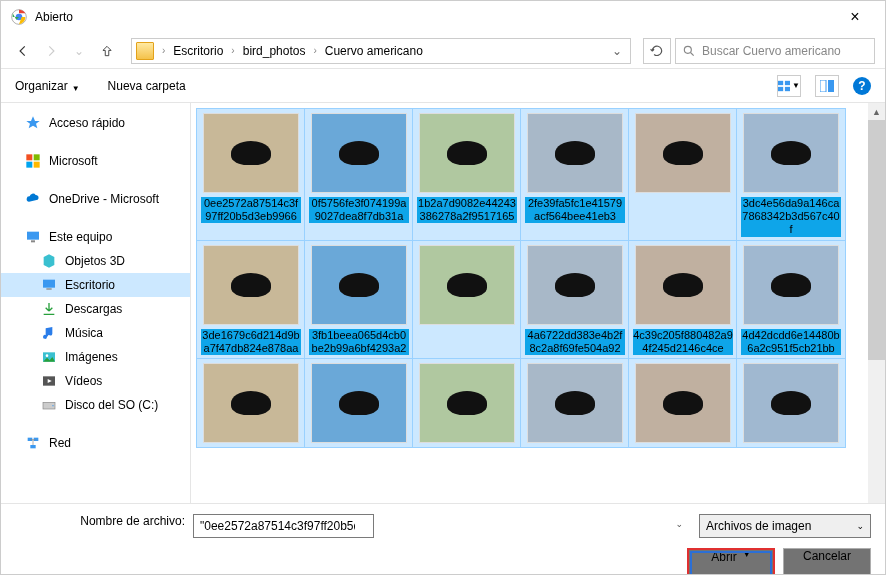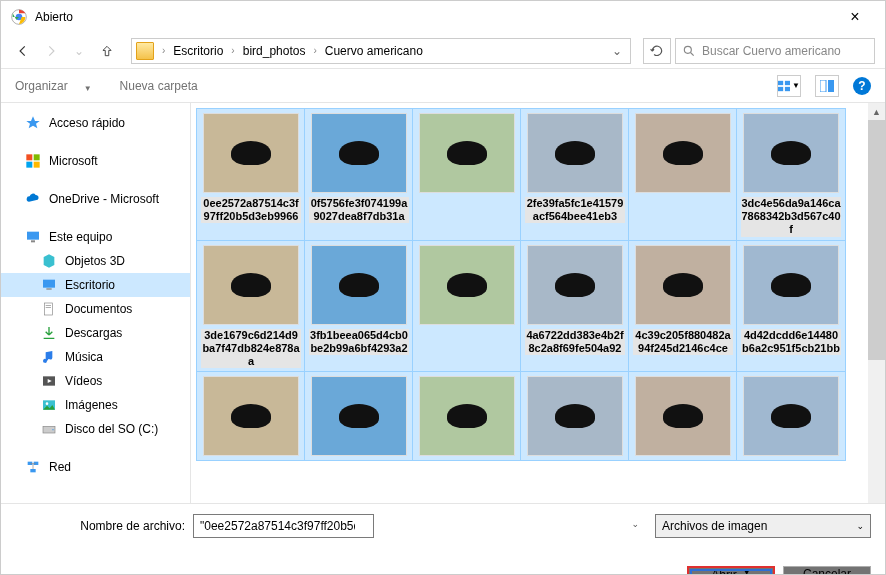--- a/index.html
+++ b/index.html
@@ -19,21 +19,21 @@
 .breadcrumb .folder-icon { width: 18px; height: 18px; margin-right: 4px; background: linear-gradient(#ffe9a2,#f4c24b); border: 1px solid #e3a21a; border-radius: 1px; }
 .breadcrumb span { padding: 0 4px; }
 .breadcrumb .sep { color: #888; font-size: 10px; }
 .bc-dd { margin-left: auto; color: #666; padding: 0 6px; }
 
 .refresh-box { width: 28px; height: 26px; border: 1px solid #ccc; display: flex; align-items: center; justify-content: center; color: #555; }
 .search-box { width: 200px; height: 26px; border: 1px solid #ccc; display: flex; align-items: center; padding: 0 6px; color: #888; }
 .search-box svg { width: 14px; height: 14px; margin-right: 6px; }
 
 .toolbar { height: 34px; display: flex; align-items: center; padding: 0 14px; border-bottom: 1px solid #e5e5e5; }
-.tb-link { color: #737373; cursor: pointer; margin-right: 28px; display: flex; align-items: flex-end; gap: 12px; }
+.tb-link { color: #000000; cursor: pointer; margin-right: 28px; display: flex; align-items: flex-end; }
 .tb-link .dd { font-size: 8px; margin-left: 4px; }
 .tb-right { margin-left: auto; display: flex; align-items: center; gap: 14px; }
 .tb-icon { width: 24px; height: 22px; display: flex; align-items: center; justify-content: center; border: 1px solid #ccc; cursor: pointer; }
 .help-icon { width: 18px; height: 18px; border-radius: 50%; background: #0078d7; color: #fff; display: flex; align-items: center; justify-content: center; font-weight: bold; }
 
 .main { display: flex; height: 400px; }
 .sidebar { width: 190px; border-right: 1px solid #e5e5e5; padding: 8px 0; overflow-y: auto; }
 .side-item { display: flex; align-items: center; padding: 4px 10px 4px 24px; cursor: pointer; height: 24px; }
 .side-item.selected { background: #cce8ff; }
 .side-item .sic { width: 16px; height: 16px; margin-right: 8px; flex-shrink: 0; }
@@ -45,29 +45,29 @@
 .scrollbar { position: absolute; right: 0; top: 0; width: 17px; height: 100%; background: #f0f0f0; }
 .scrollbar .thumb { width: 100%; height: 60%; background: #cdcdcd; }
 .scrollbar .arr { height: 17px; display: flex; align-items: center; justify-content: center; color: #666; font-size: 9px; }
 
 .grid { display: flex; flex-wrap: wrap; gap: 0; }
 .tile { width: 108px; display: flex; flex-direction: column; align-items: center; padding: 4px; cursor: pointer; }
 .tile.selected { background: #cce8ff; outline: 1px solid #99d1ff; }
 .thumb-img { width: 96px; height: 80px; background: linear-gradient(135deg,#b8c8d8,#8898a8); display: flex; align-items: center; justify-content: center; border: 1px solid #ddd; position: relative; overflow: hidden; }
 .thumb-img::after { content:""; position:absolute; width:40px; height:24px; background:#111; border-radius: 50% 50% 40% 40%; }
 .fname { text-align: center; font-size: 11px; line-height: 1.2; margin-top: 4px; word-break: break-all; max-height: 40px; overflow: hidden; }
-.tile.selected .fname { background: #e5e5e5; font-weight: bold; }
+.tile.selected .fname { background: #0ea5e9; }
 
 .footer { border-top: 1px solid #e5e5e5; padding: 10px 14px; }
-.frow { display: flex; align-items: center; margin-bottom: 28px; }
+.frow { display: flex; align-items: flex-start; margin-bottom: 10px; }
 .frow label { width: 170px; text-align: right; margin-right: 8px; }
 .fname-input { flex: 1; height: 24px; border: 1px solid #7a7a7a; padding: 0 18px 0 6px; background: #fff; position: relative; }
 .fname-wrap { flex: 1; position: relative; }
 .fname-wrap .dd { position: absolute; right: 6px; top: 5px; font-size: 9px; color: #555; pointer-events: none; }
-.filter-select { width: 216px; height: 24px; border: 1px solid #7a7a7a; margin-left: 10px; padding: 0 6px; display: flex; align-items: center; justify-content: space-between; background: #efefef; }
+.filter-select { width: 172px; height: 24px; border: 1px solid #7a7a7a; margin-left: 10px; padding: 0 6px; display: flex; align-items: center; justify-content: space-between; background: #efefef; }
 
 .btnrow { display: flex; justify-content: flex-end; gap: 8px; }
 .btn { width: 88px; height: 38px; border: 1px solid #adadad; background: #737373; display: flex; align-items: flex-start; justify-content: center; cursor: pointer; }
 .btn.primary { border: 2px solid #e03030; outline: 2px solid #2b6fd6; outline-offset: -5px; }
 .btn .dd { font-size: 8px; margin-left: 6px; }
 
 
 .icon-star { fill: #3a98f0; }
 </style>
 </head>
@@ -198,52 +198,44 @@
         </div>
       <div class="side-item side-sub selected">
           <svg class="sic" viewBox="0 0 24 24">
             <rect x="3" y="4" width="18" height="12" fill="#3a98f0"></rect>
             <rect x="8" y="17" width="8" height="2" fill="#888"></rect>
           </svg>
           <span>Escritorio</span>
         </div>
       <div class="side-item side-sub">
           <svg class="sic" viewBox="0 0 24 24">
-            <rect x="5" y="3" width="12" height="18" fill="#fff" stroke="#888"></rect>
-            <rect x="7" y="6" width="8" height="1" fill="#888"></rect>
-            <rect x="7" y="9" width="8" height="1" fill="#888"></rect>
-          </svg>
-          <span>Documentos</span>
-        </div>
-      <div class="side-item side-sub">
-          <svg class="sic" viewBox="0 0 24 24">
             <path d="M12 3v12m0 0l-5-5m5 5l5-5M4 20h16" stroke="#28a03c" stroke-width="2" fill="none"></path>
           </svg>
           <span>Descargas</span>
         </div>
       <div class="side-item side-sub">
           <svg class="sic" viewBox="0 0 24 24">
             <path d="M9 18a3 3 0 1 1-2-3V5l10-2v10a3 3 0 1 1-2-3" fill="#2b7de9"></path>
           </svg>
           <span>Música</span>
-        </div>
-      <div class="side-item side-sub">
-          <svg class="sic" viewBox="0 0 24 24">
-            <rect x="3" y="5" width="18" height="14" fill="#555"></rect>
-            <path d="M10 9l6 3-6 3z" fill="#fff"></path>
-          </svg>
-          <span>Vídeos</span>
         </div>
       <div class="side-item side-sub">
           <svg class="sic" viewBox="0 0 24 24">
             <rect x="3" y="5" width="18" height="14" fill="#3ac0d0"></rect>
             <circle cx="9" cy="10" r="2" fill="#fff"></circle>
             <path d="M3 19l6-6 4 4 4-5 4 7z" fill="#28a03c"></path>
           </svg>
           <span>Imágenes</span>
+        </div>
+      <div class="side-item side-sub">
+          <svg class="sic" viewBox="0 0 24 24">
+            <rect x="3" y="5" width="18" height="14" fill="#555"></rect>
+            <path d="M10 9l6 3-6 3z" fill="#fff"></path>
+          </svg>
+          <span>Vídeos</span>
         </div>
       <div class="side-item side-sub">
           <svg class="sic" viewBox="0 0 24 24">
             <rect x="3" y="8" width="18" height="10" fill="#ccc" stroke="#888"></rect>
             <circle cx="18" cy="13" r="1" fill="#3a98f0"></circle>
           </svg>
           <span>Disco del SO (C:)</span>
         </div>
     </div>
     <div class="side-group">
@@ -265,20 +257,21 @@
           <div class="tile selected">
             <div class="thumb-img" style="background: rgb(200, 184, 152);"></div>
             <div class="fname">0ee2572a87514c3f97ff20b5d3eb9966</div>
           </div>
           <div class="tile selected">
             <div class="thumb-img" style="background: rgb(106, 168, 216);"></div>
             <div class="fname">0f5756fe3f074199a9027dea8f7db31a</div>
           </div>
           <div class="tile selected">
             <div class="thumb-img" style="background: rgb(176, 200, 160);"></div>
+            <div class="fname">1b2a7d9082e44243386278a2f9517165</div>
           </div>
           <div class="tile selected">
             <div class="thumb-img" style="background: rgb(168, 184, 200);"></div>
             <div class="fname">2fe39fa5fc1e41579acf564bee41eb3</div>
           </div>
           <div class="tile selected">
             <div class="thumb-img" style="background: rgb(192, 176, 160);"></div>
           </div>
           <div class="tile selected">
             <div class="thumb-img" style="background: rgb(160, 184, 208);"></div>

